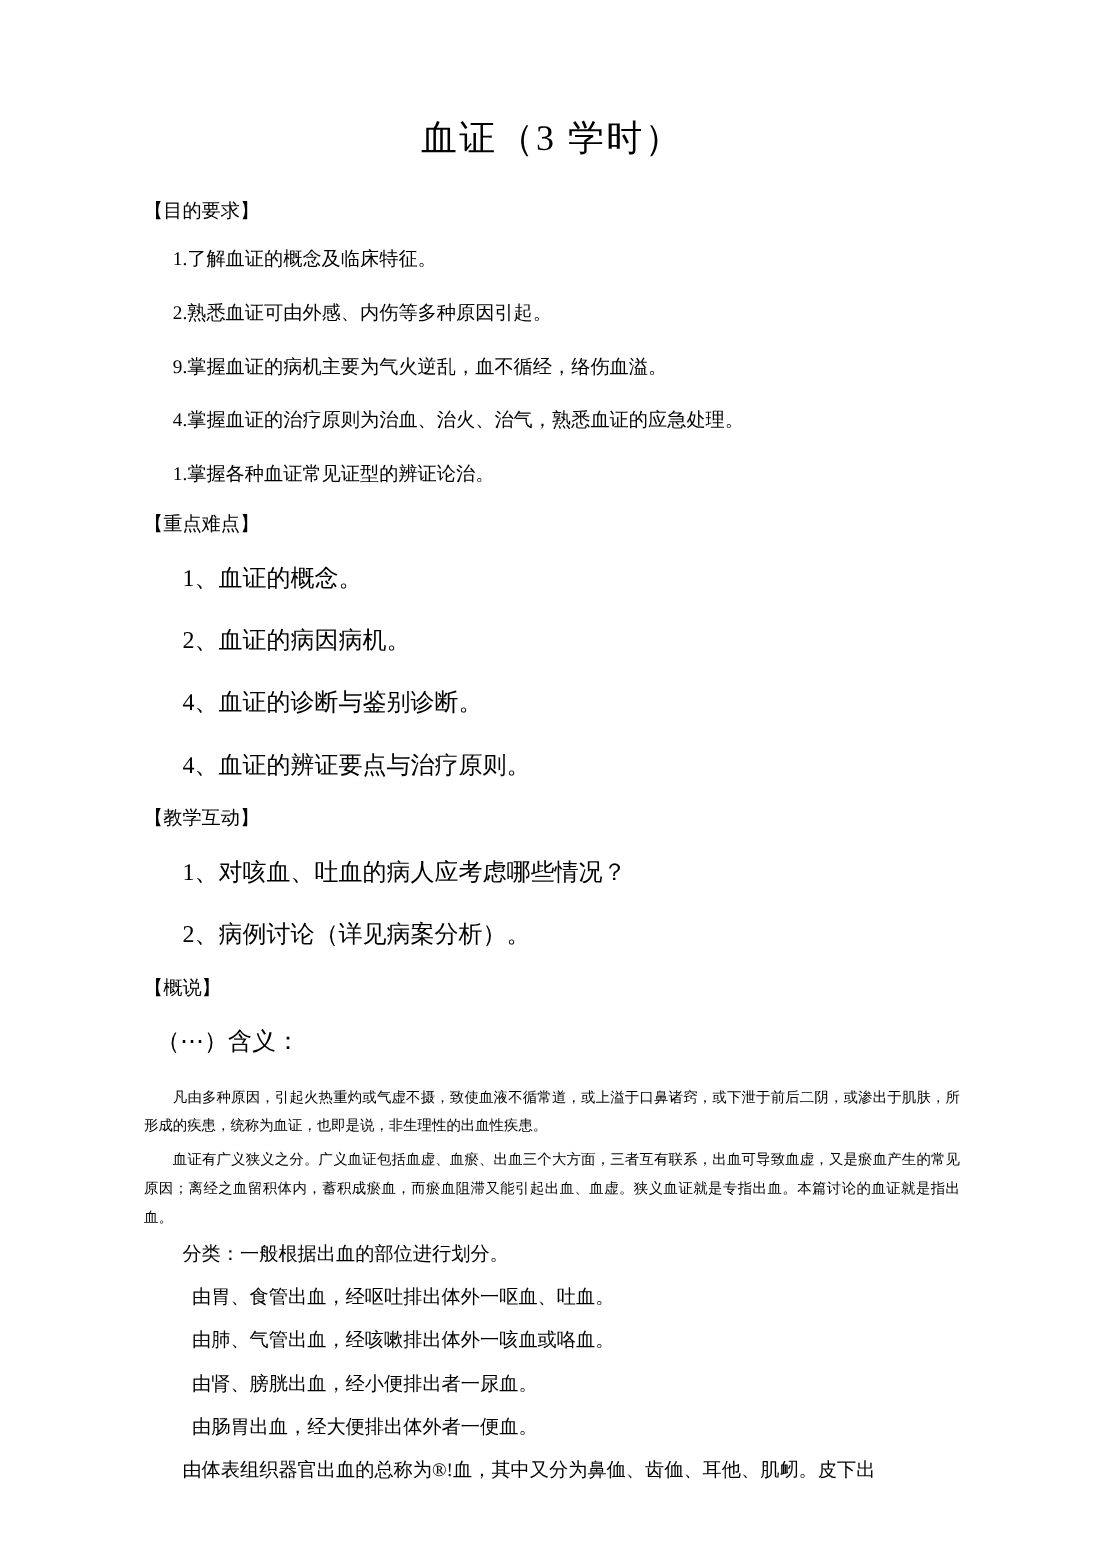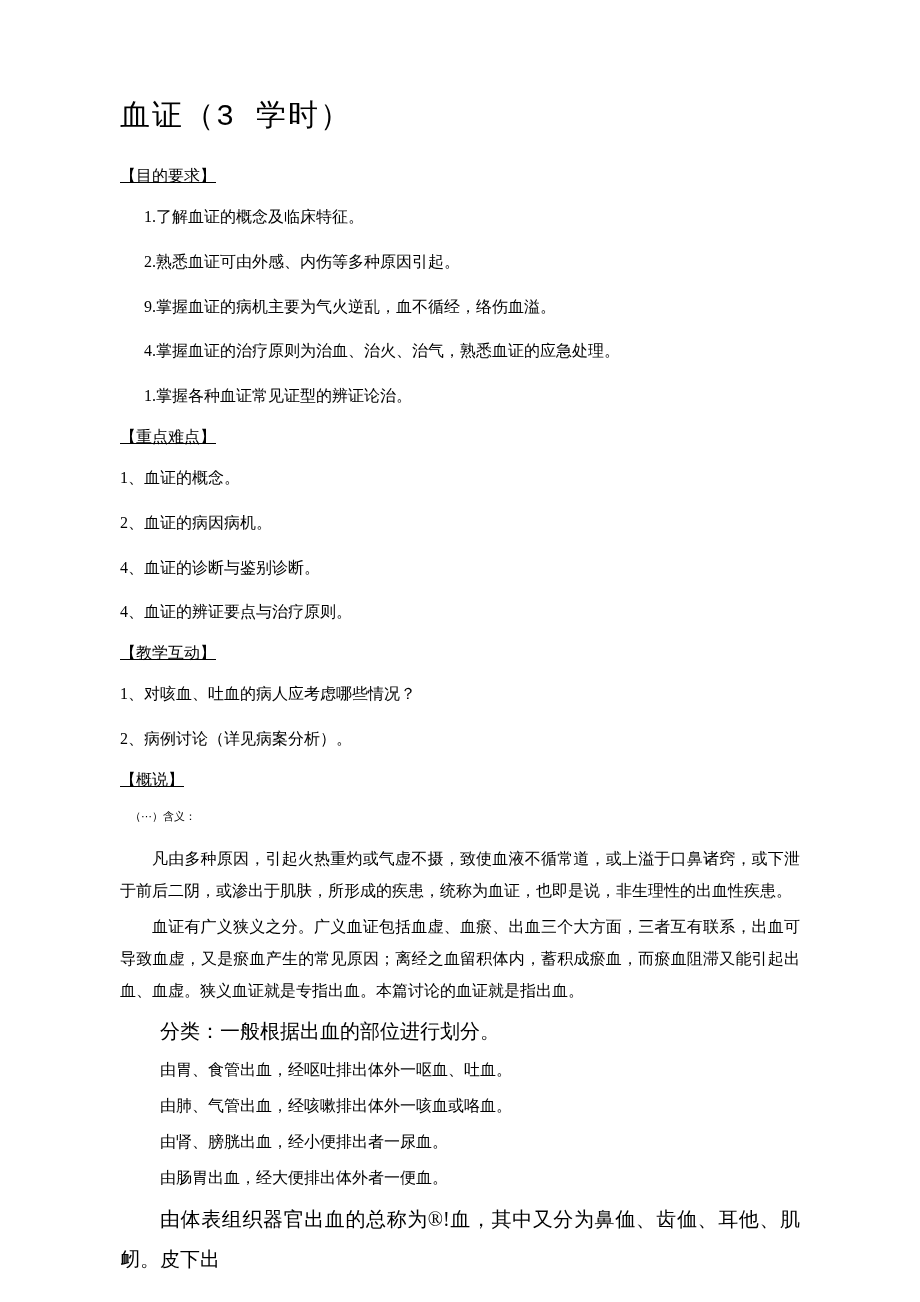--- a/index.html
+++ b/index.html
@@ -9,66 +9,66 @@
     }
     body {
       background: #ffffff;
       font-family: "SimSun", "宋体", serif;
       width: 920px;
       min-height: 1302px;
       padding: 95px 120px 60px 120px;
       color: #000;
     }
     .title {
+      text-align: center;
       font-size: 30px;
       font-weight: normal;
       margin-bottom: 30px;
       letter-spacing: 2px;
-      font-family: Liberation Mono, monospace;
     }
     .section-header {
       font-size: 16px;
       margin-bottom: 16px;
       margin-top: 6px;
-      text-decoration: underline;
     }
     .list-item {
       font-size: 16px;
       margin-bottom: 16px;
       padding-left: 24px;
       line-height: 1.8;
     }
     .list-item-l1 {
-      font-size: 16px;
+      font-size: 20px;
       margin-bottom: 16px;
       padding-left: 0px;
       line-height: 1.8;
+      margin-left: 32px;
     }
     .sub-header {
-      font-size: 11px;
+      font-size: 20px;
       margin-bottom: 16px;
       padding-left: 10px;
       line-height: 1.8;
     }
     .para {
-      font-size: 20px;
+      font-size: 16px;
       line-height: 2.0;
       text-indent: 2em;
       margin-bottom: 4px;
       text-align: justify;
     }
     .para-indent-more {
       font-size: 16px;
       line-height: 2.0;
       text-indent: 2.5em;
       margin-bottom: 4px;
       font-family: Liberation Mono, monospace;
     }
     .para-nohang {
-      font-size: 16px;
+      font-size: 12px;
       line-height: 2.0;
       margin-bottom: 4px;
       text-indent: 2em;
       text-align: justify;
     }
   </style>
 </head>
 <body>
 
 <h1 class="title">血证（3 学时）</h1>

